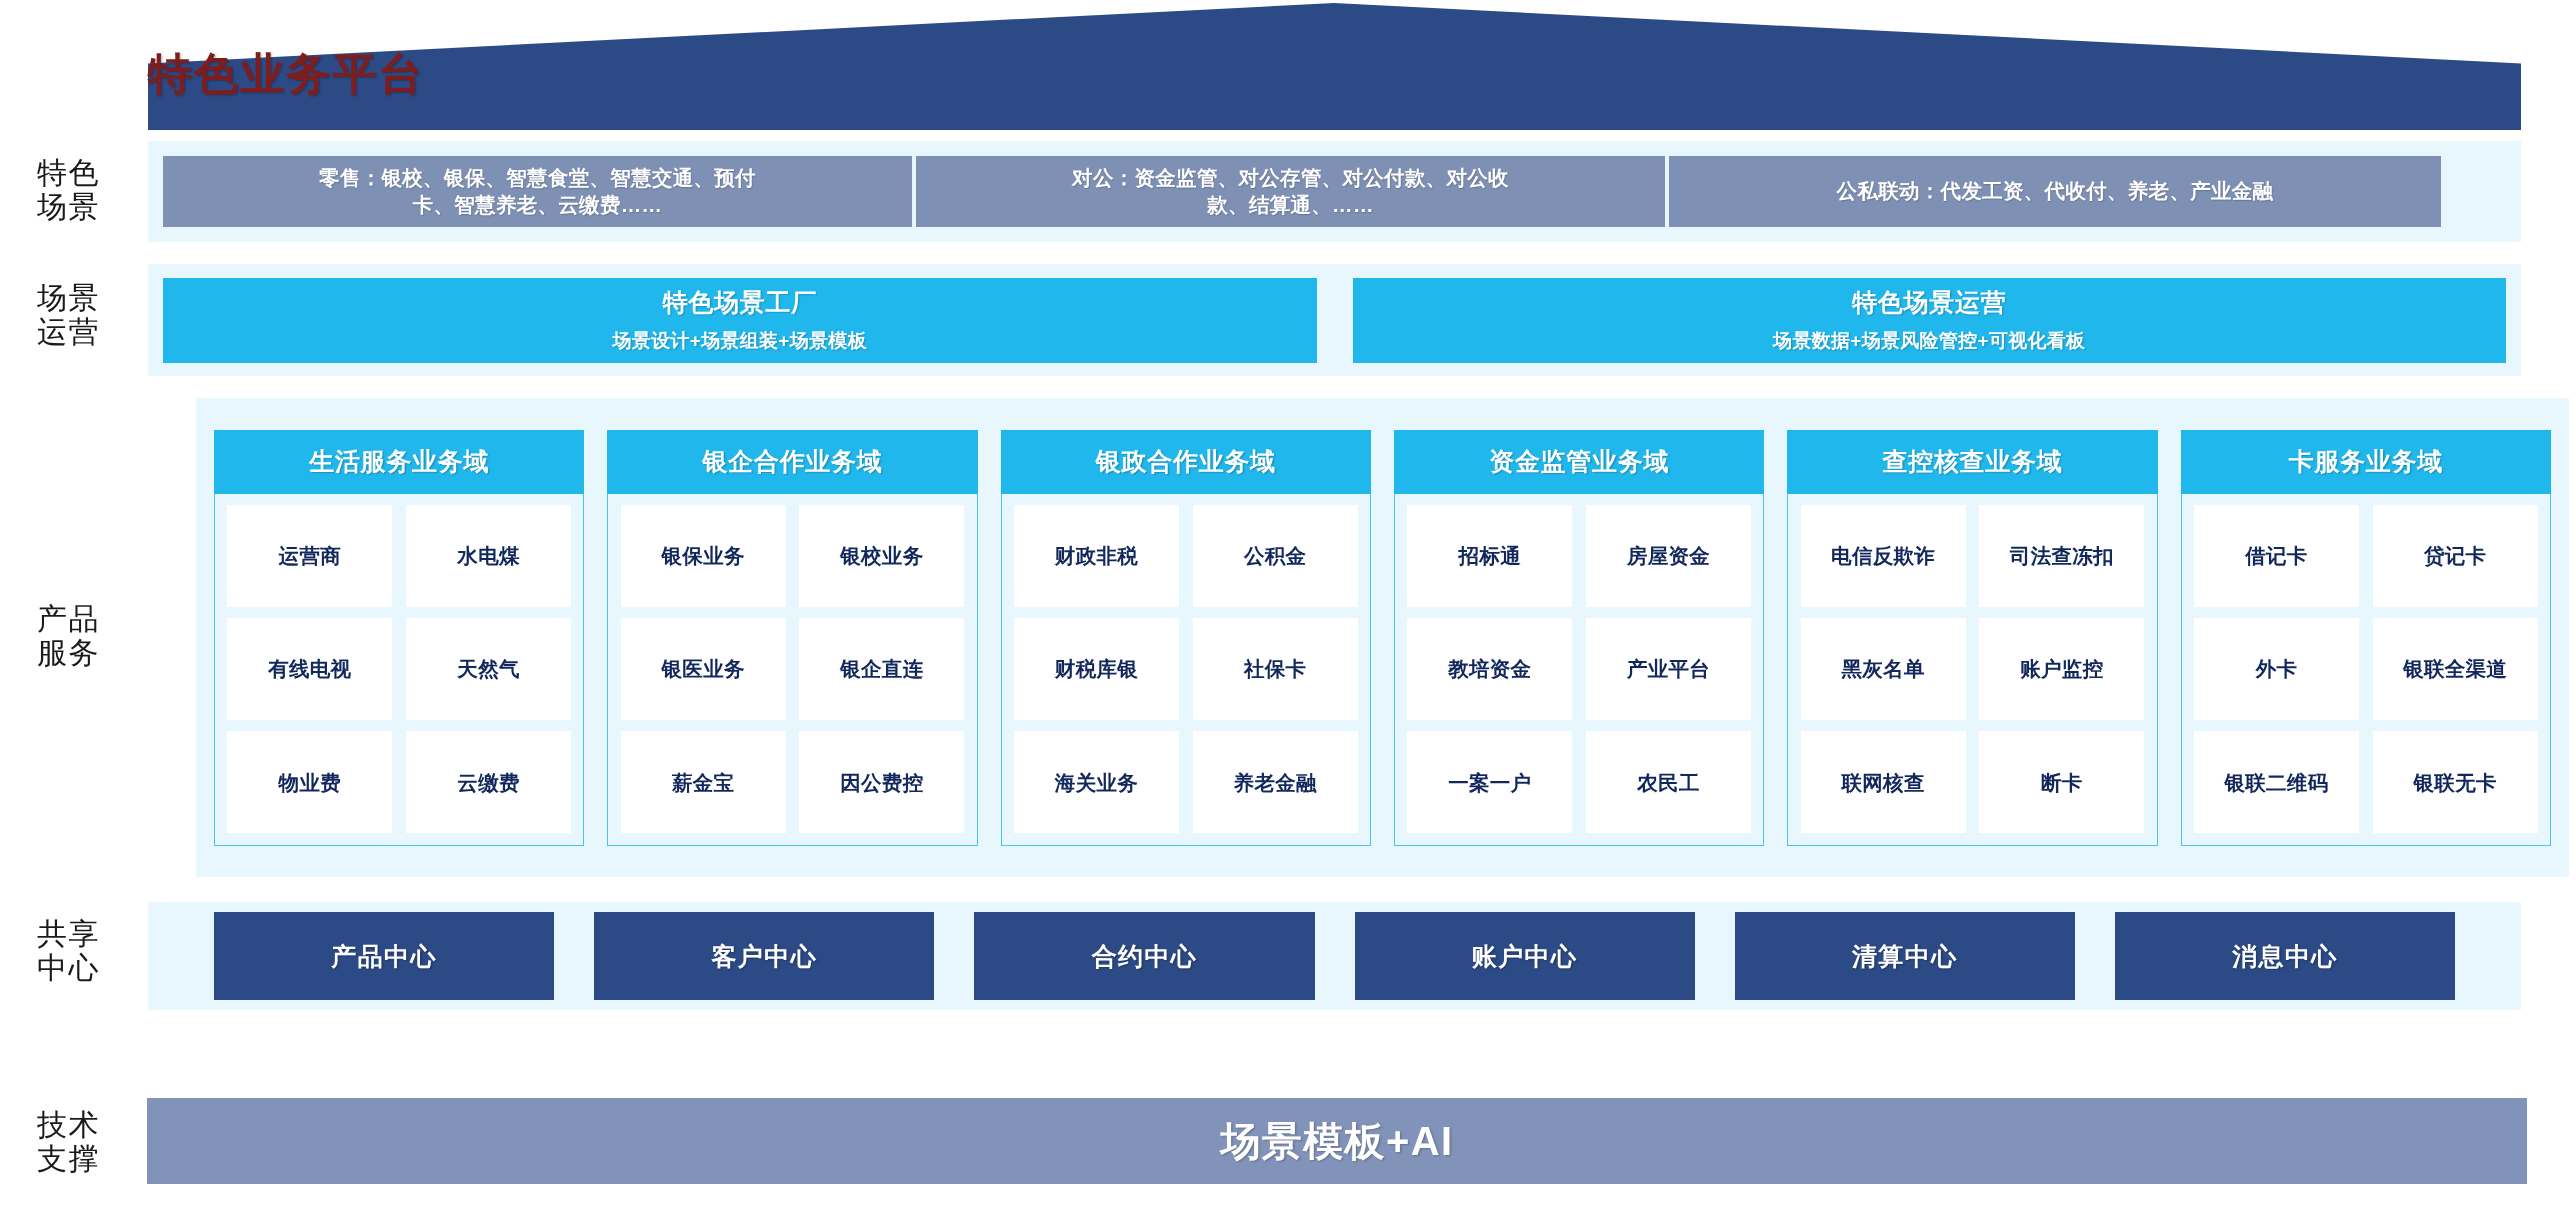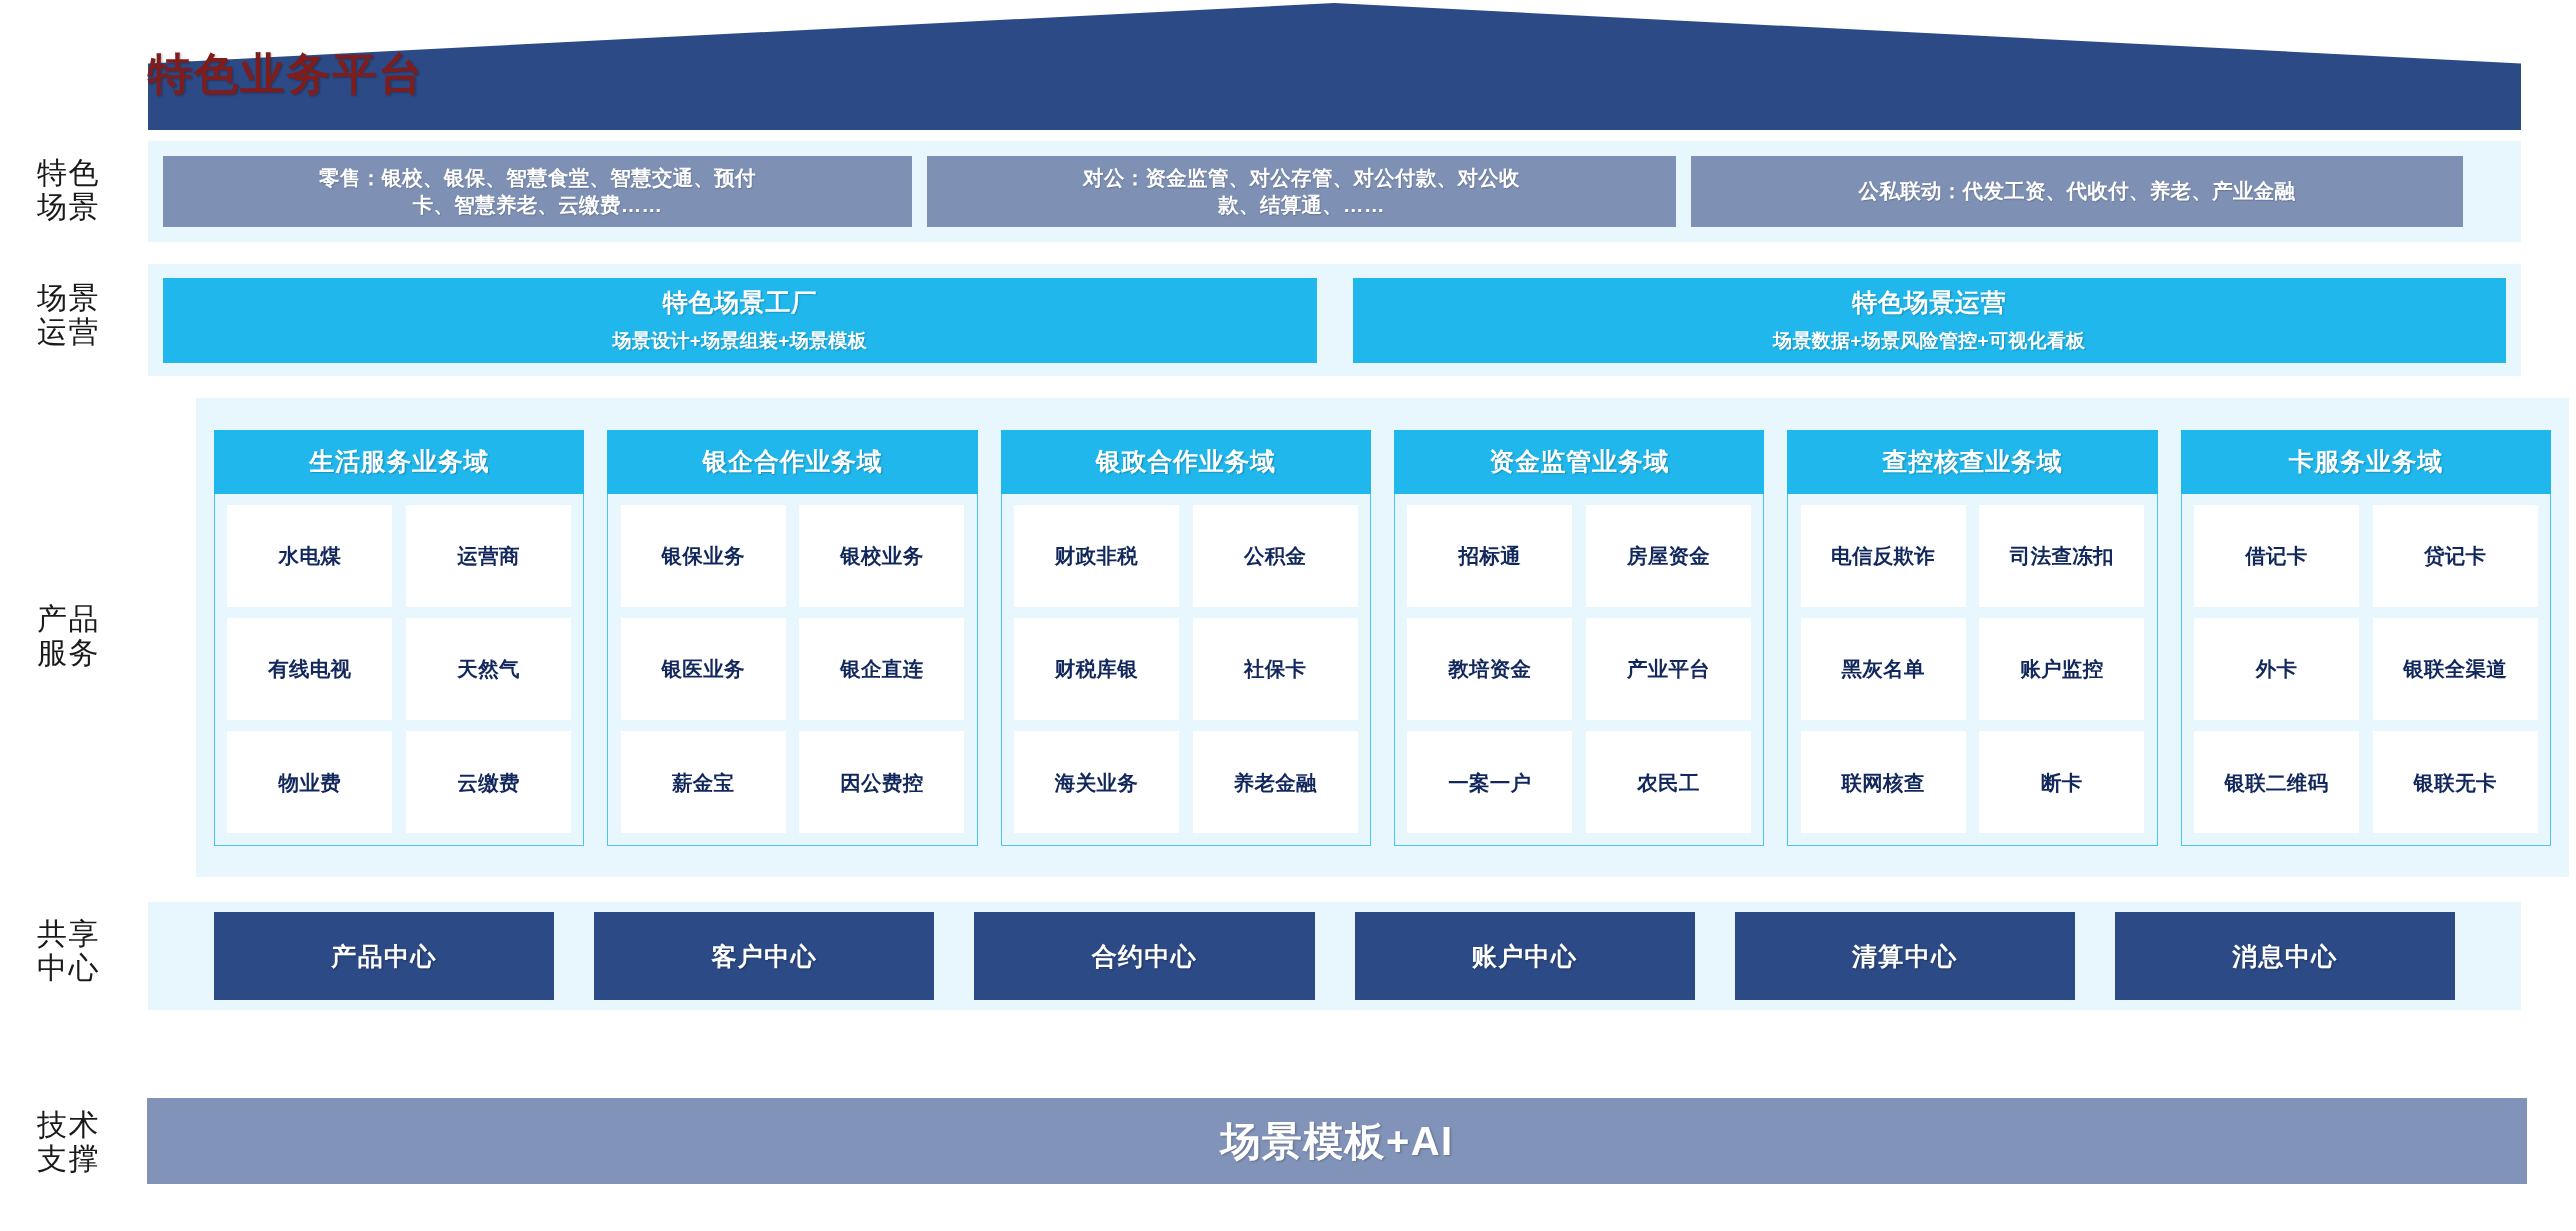--- a/index.html
+++ b/index.html
@@ -26,21 +26,21 @@
   
   .rail{position:absolute;left:0;width:137px;text-align:center;
         color:#1a1a1a;font-size:30px;font-weight:normal;line-height:1.12;letter-spacing:1.4px;}
 
   
   .band{position:absolute;left:148px;width:2373px;background:#e8f7fd;}
 
   
   #band-scene{top:141px;height:101px;}
   .scene-row{position:absolute;left:0;top:0;width:100%;height:100%;
-             display:flex;align-items:center;gap:15px;padding:12px 15px;box-sizing:border-box;}
+             display:flex;align-items:center;gap:4px;padding:12px 15px;box-sizing:border-box;}
   .scene-box{
     background:#7e90b4;color:#fff;
     display:flex;align-items:center;justify-content:center;text-align:center;
     height:71px;box-sizing:border-box;padding:2.7px 12.3px;
     font-size:20.5px;font-weight:bold;line-height:1.3;letter-spacing:0.3px;
     text-shadow:0.7px 0.7px 1.4px rgba(0,0,0,.2);
   }
   .sb-retail{flex:0 0 749px;}
   .sb-corp{flex:0 0 749px;}
   .sb-joint{flex:0 0 772px;}
@@ -167,22 +167,22 @@
       </div>
     </div>
   </div>
 
   <div class="band" id="band-prod">
     <div class="prod-row" id="domain-container">
         <div class="domain">
           <div class="domain-head">生活服务业务域</div>
           <div class="domain-body">
             <div class="tile-row">
+              <div class="tile">运营商</div>
               <div class="tile">水电煤</div>
-              <div class="tile">运营商</div>
             </div>
             <div class="tile-row">
               <div class="tile">有线电视</div>
               <div class="tile">天然气</div>
             </div>
             <div class="tile-row">
               <div class="tile">物业费</div>
               <div class="tile">云缴费</div>
             </div>
           </div>

